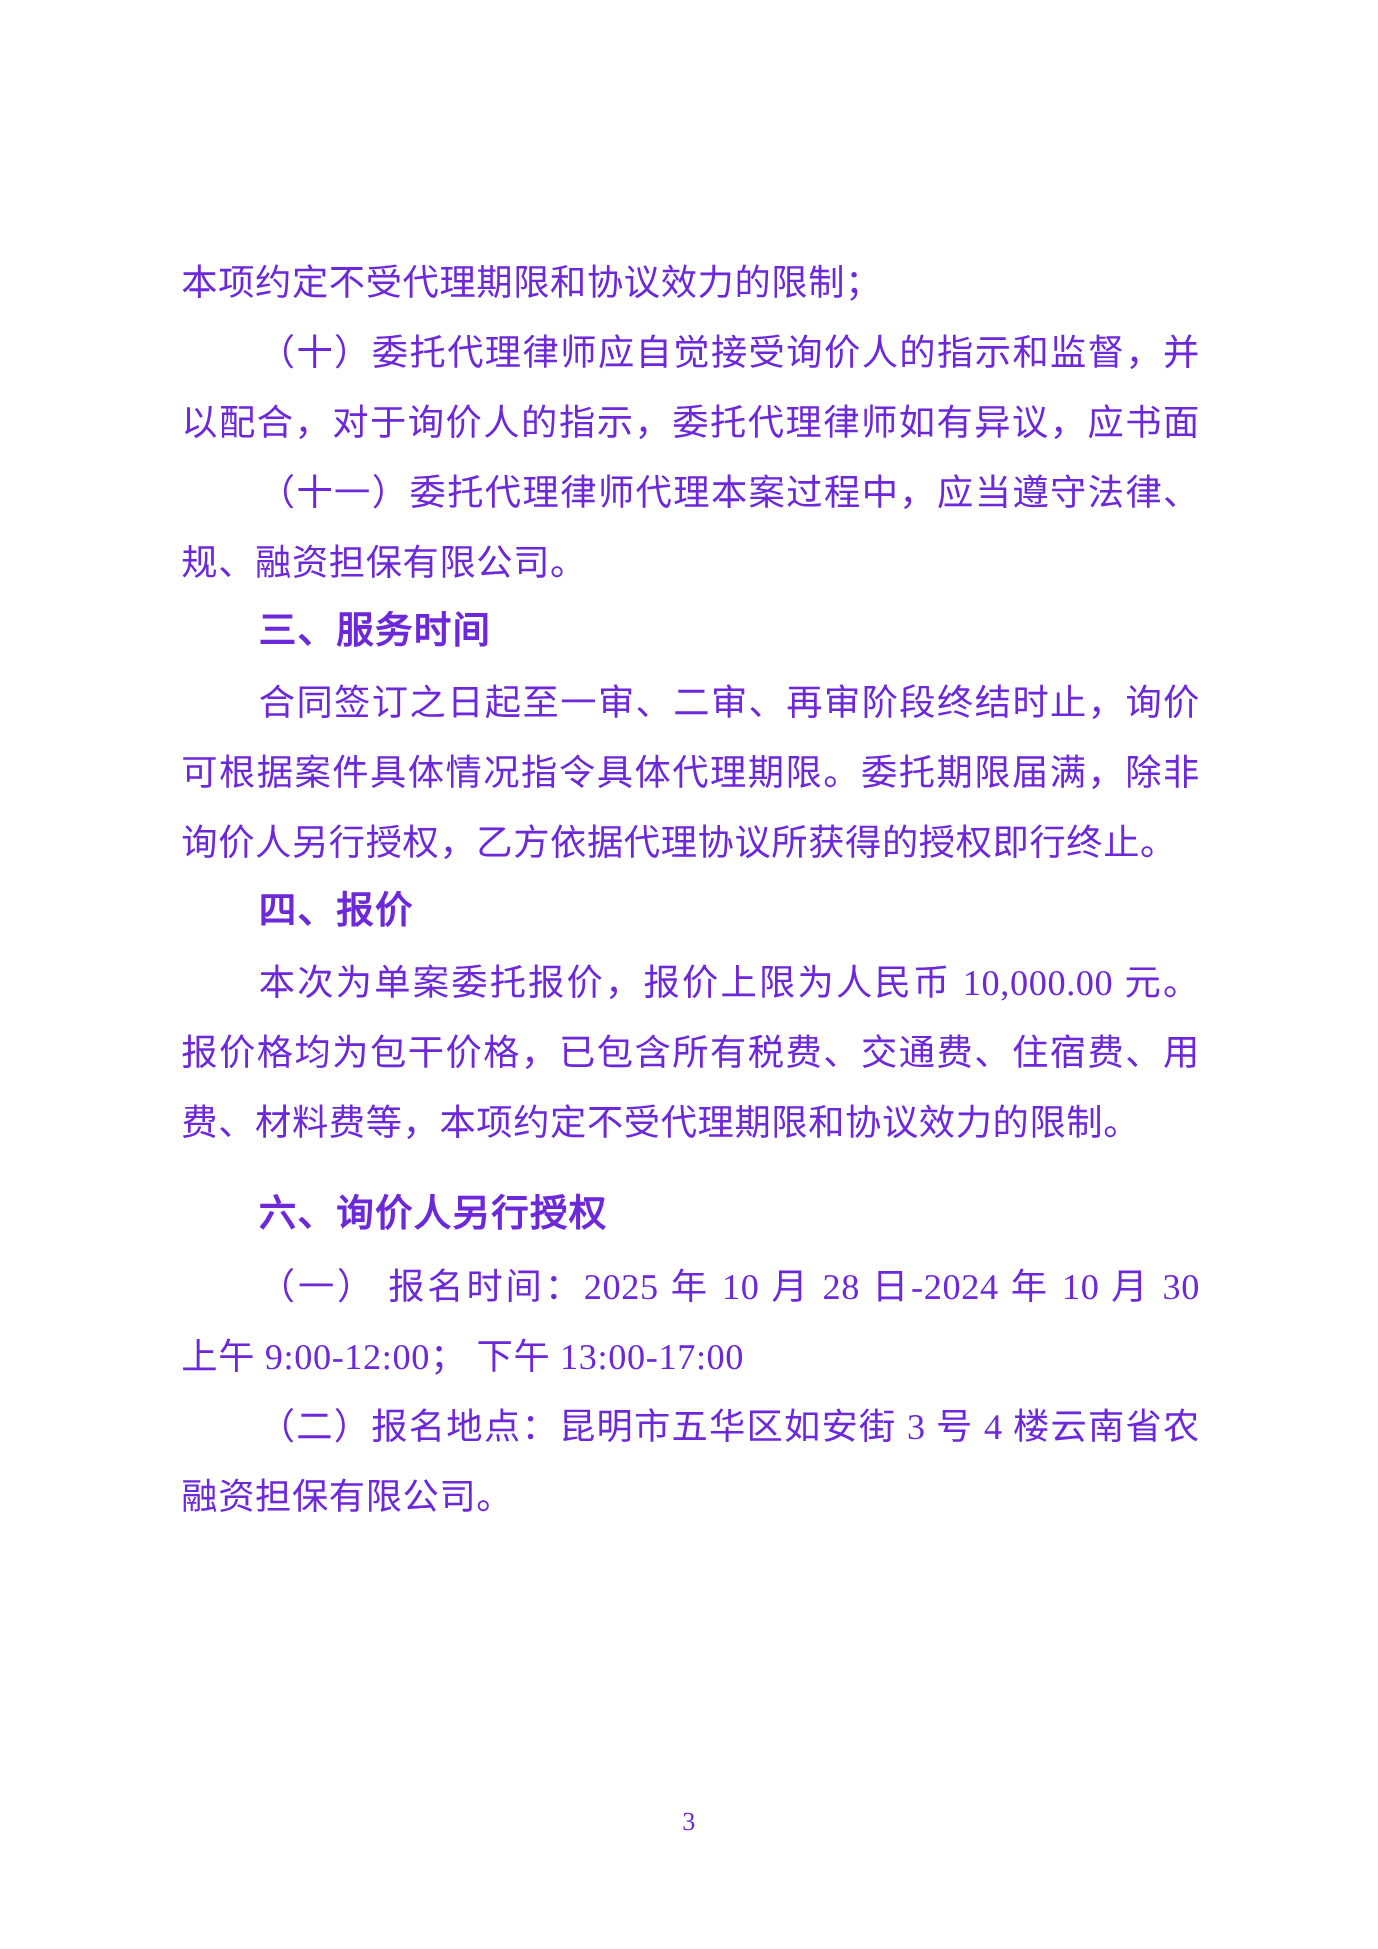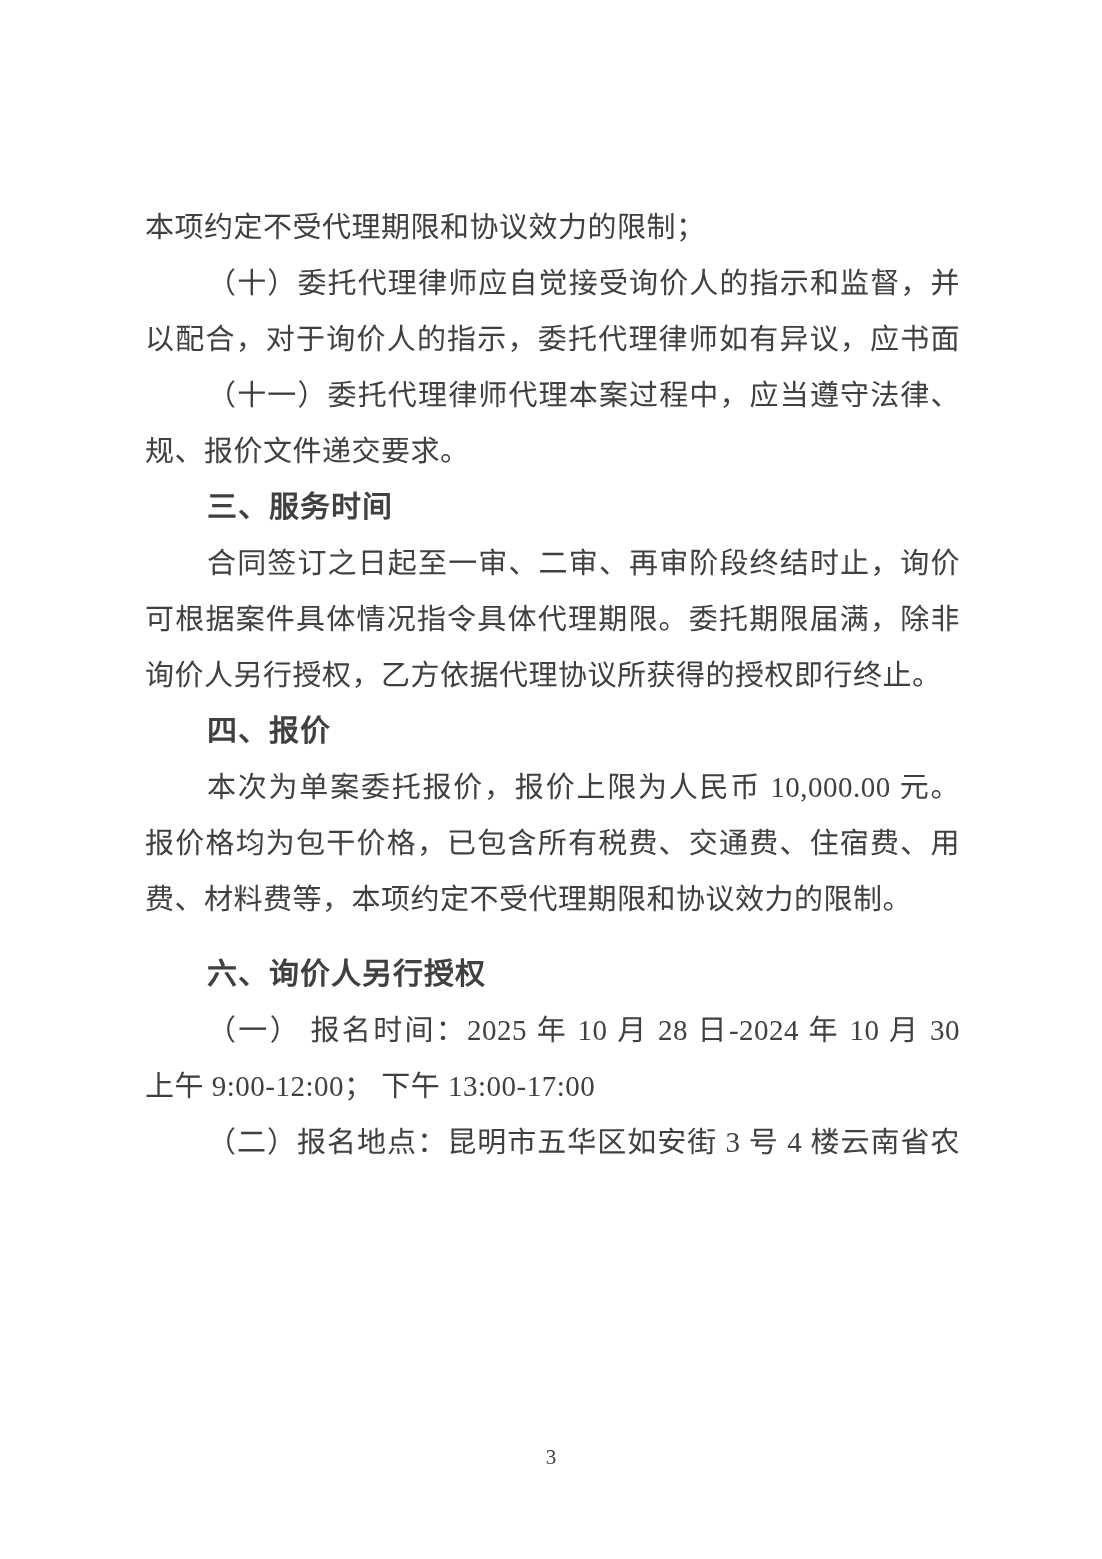--- a/index.html
+++ b/index.html
@@ -4,42 +4,42 @@
 <title>询价文件 第3页</title>
 <style>
   html,body{margin:0;padding:0;background:#ffffff;}
   .page{
     position:relative;
     width:1102px;
     height:1559px;
     background:#ffffff;
     overflow:hidden;
     font-family:"Liberation Serif","DejaVu Serif",serif;
-    color:#404040;
+    color:#6d28d9;
   }
   .content{
     position:absolute;
     left:145px;
     top:199px;
     width:815px;
   }
   .line{
     height:56px;
     line-height:56px;
     font-size:29px;
     letter-spacing:0.5px;
     overflow:hidden;
   }
   .indent{ text-indent:62px; }
   .fill{
     text-align:justify;
     text-align-last:justify;
   }
   .heading{
-    font-family:Liberation Sans, sans-serif;
+    font-family:Liberation Mono, monospace;
     font-weight:700;
     font-size:30px;
     letter-spacing:1px;
   }
   .gap-before{ margin-top:19px; }
   .u{
     text-underline-offset:5px;
     text-decoration-thickness:1.5px;
   }
   .page-number{
@@ -55,21 +55,21 @@
 </head>
 <body>
 
 <div class="page">
   <div class="content">
 
     <div class="line">本项约定不受代理期限和协议效力的限制；</div>
     <div class="line indent fill">（十）委托代理律师应自觉接受询价人的指示和监督，并予</div>
     <div class="line fill">以配合，对于询价人的指示，委托代理律师如有异议，应书面说</div>
     <div class="line indent fill">（十一）委托代理律师代理本案过程中，应当遵守法律、法</div>
-    <div class="line">规、报价文件递交要求。</div>
+    <div class="line">规、融资担保有限公司。</div>
 
     <div class="line indent heading">三、服务时间</div>
 
     <div class="line indent fill">合同签订之日起至一审、二审、再审阶段终结时止，询价人</div>
     <div class="line fill">可根据案件具体情况指令具体代理期限。委托期限届满，除非经</div>
     <div class="line">询价人另行授权，乙方依据代理协议所获得的授权即行终止。</div>
 
     <div class="line indent heading">四、报价</div>
 
     <div class="line indent fill">本次为单案委托报价，报价上限为人民币 10,000.00 元。所</div>
@@ -77,17 +77,18 @@
     <div class="line">费、材料费等，本项约定不受代理期限和协议效力的限制。</div>
 
     <div class="line indent heading gap-before">六、询价人另行授权</div>
 
     <div class="line indent fill">
       <span>（一） 报名时间：2025 年 </span><span class="u">10</span><span> 月 </span><span class="u">28</span><span> 日-2024 年 </span><span class="u">10</span><span> 月 </span><span class="u">30</span>
     </div>
 
     <div class="line">上午 9:00-12:00； 下午 13:00-17:00</div>
     <div class="line indent fill">（二）报名地点：昆明市五华区如安街 3 号 4 楼云南省农业</div>
+    <div class="line">融资担保有限公司。</div>
 
   </div>
 
   <div class="page-number">3</div>
 </div>
 
 </body></html>

